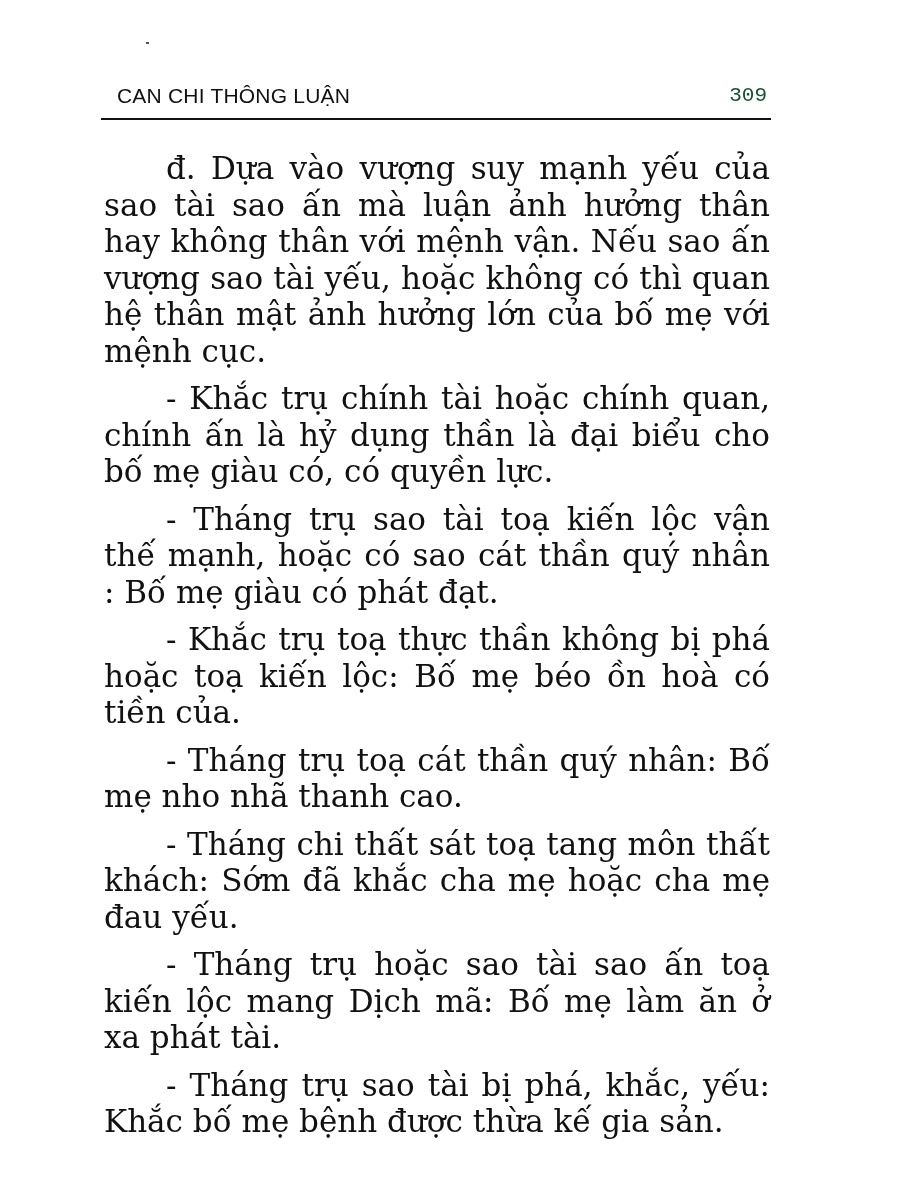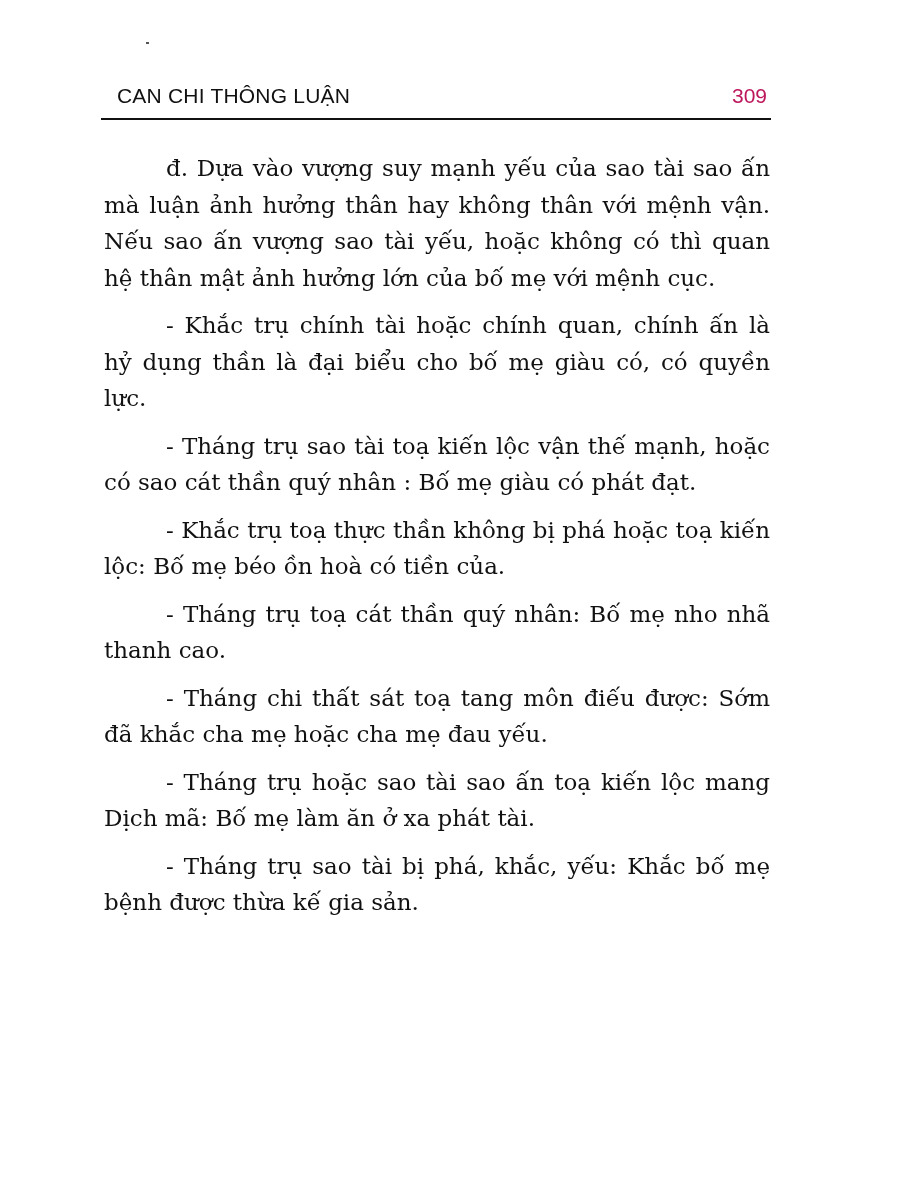--- a/index.html
+++ b/index.html
@@ -37,31 +37,31 @@
       font-family: "Liberation Sans", sans-serif;
       font-size: 21px;
       letter-spacing: 0.2px;
       color: #111;
       margin-left: 13px;
     }
     .header-page {
       position: absolute;
       right: 4px;
       top: 4px;
-      font-family: Liberation Sans, sans-serif;
+      font-family: Liberation Mono, monospace;
       font-size: 21px;
-      color: #be185d;
+      color: #14532d;
     }
     .content {
       position: absolute;
       left: 104px;
       top: 150px;
       width: 666px;
       font-family: "DejaVu Serif", "Liberation Serif", serif;
-      font-size: 23px;
+      font-size: 31px;
       line-height: 36.5px;
       text-align: justify;
       color: #111;
     }
     .para {
       margin: 0 0 11px 0;
       text-indent: 62px;
     }
   </style>
 </head>
@@ -73,16 +73,16 @@
   <span class="header-title">CAN CHI THÔNG LUẬN</span>
   <span class="header-page">309</span>
 </div>
 
 <div class="content">
   <p class="para">đ. Dựa vào vượng suy mạnh yếu của sao tài sao ấn mà luận ảnh hưởng thân hay không thân với mệnh vận. Nếu sao ấn vượng sao tài yếu, hoặc không có thì quan hệ thân mật ảnh hưởng lớn của bố mẹ với mệnh cục.</p>
   <p class="para">- Khắc trụ chính tài hoặc chính quan, chính ấn là hỷ dụng thần là đại biểu cho bố mẹ giàu có, có quyền lực.</p>
   <p class="para">- Tháng trụ sao tài toạ kiến lộc vận thế mạnh, hoặc có sao cát thần quý nhân : Bố mẹ giàu có phát đạt.</p>
   <p class="para">- Khắc trụ toạ thực thần không bị phá hoặc toạ kiến lộc: Bố mẹ béo ồn hoà có tiền của.</p>
   <p class="para">- Tháng trụ toạ cát thần quý nhân: Bố mẹ nho nhã thanh cao.</p>
-  <p class="para">- Tháng chi thất sát toạ tang môn điếu được: Sớm đã khắc cha mẹ hoặc cha mẹ đau yếu.</p>
+  <p class="para">- Tháng chi thất sát toạ tang môn thất khách: Sớm đã khắc cha mẹ hoặc cha mẹ đau yếu.</p>
   <p class="para">- Tháng trụ hoặc sao tài sao ấn toạ kiến lộc mang Dịch mã: Bố mẹ làm ăn ở xa phát tài.</p>
   <p class="para">- Tháng trụ sao tài bị phá, khắc, yếu: Khắc bố mẹ bệnh được thừa kế gia sản.</p>
 </div>
 
 </body></html>

